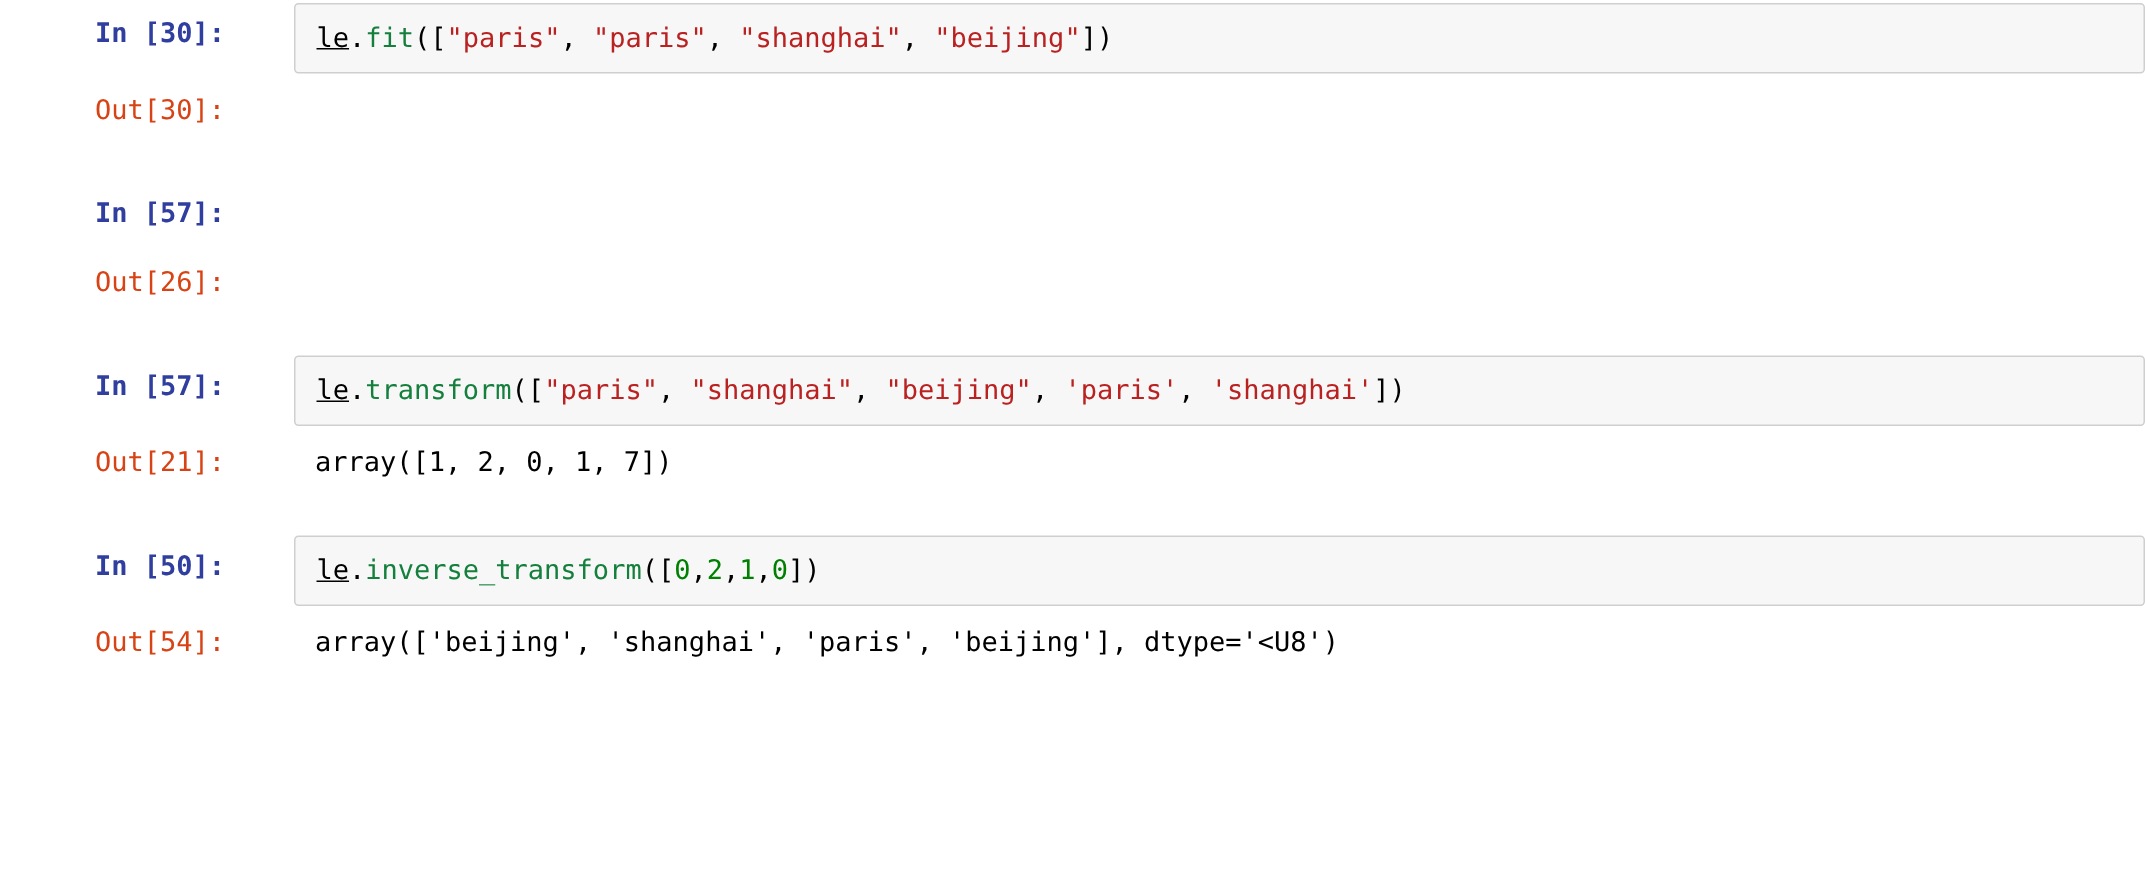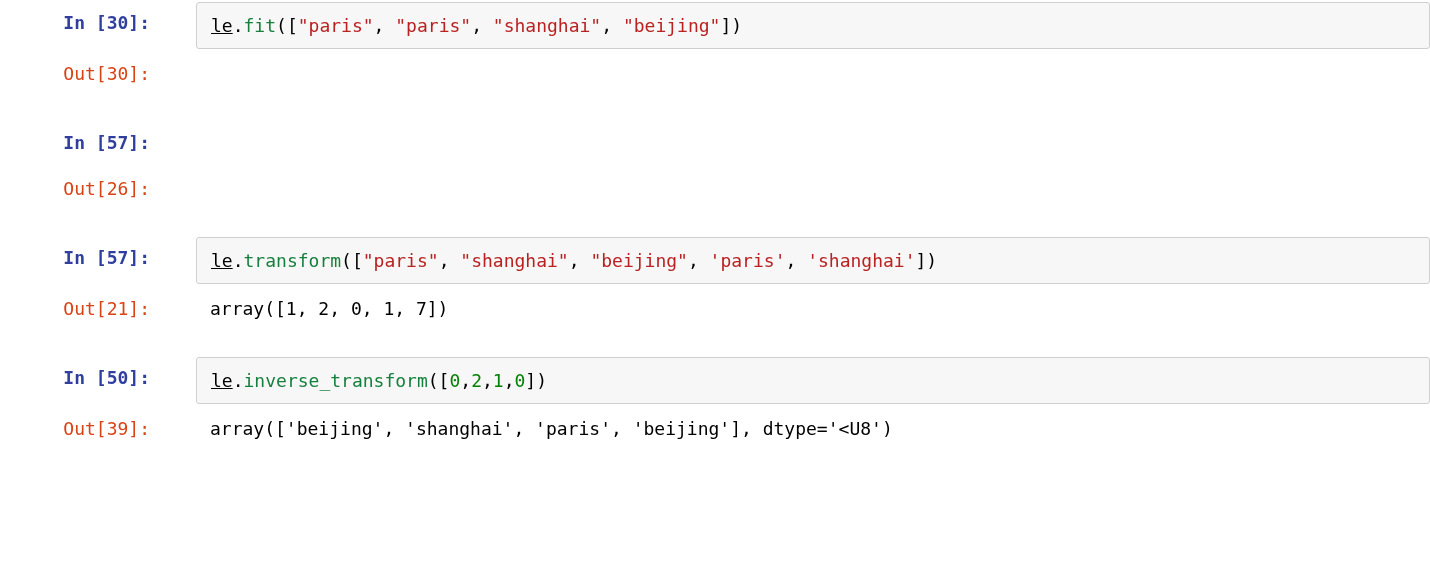--- a/index.html
+++ b/index.html
@@ -92,17 +92,17 @@
         <div class="prompt prompt-out">Out[21]:</div>
         <div class="output-area">array([1, 2, 0, 1, 7])</div>
       </div>
     </div>
     <div class="cell-pair">
       <div class="cell">
         <div class="prompt prompt-in">In [50]:</div>
         <div class="input-area"><span class="tok-plain">le</span><span class="tok-punc">.</span><span class="tok-func">inverse_transform</span><span class="tok-punc">([</span><span class="tok-num">0</span><span class="tok-punc">,</span><span class="tok-num">2</span><span class="tok-punc">,</span><span class="tok-num">1</span><span class="tok-punc">,</span><span class="tok-num">0</span><span class="tok-punc">])</span></div>
       </div>
       <div class="cell">
-        <div class="prompt prompt-out">Out[39]:</div>
+        <div class="prompt prompt-out">Out[54]:</div>
         <div class="output-area">array(['beijing', 'shanghai', 'paris', 'beijing'], dtype='&lt;U8')</div>
       </div>
     </div>
   </div>
 
 </body></html>

